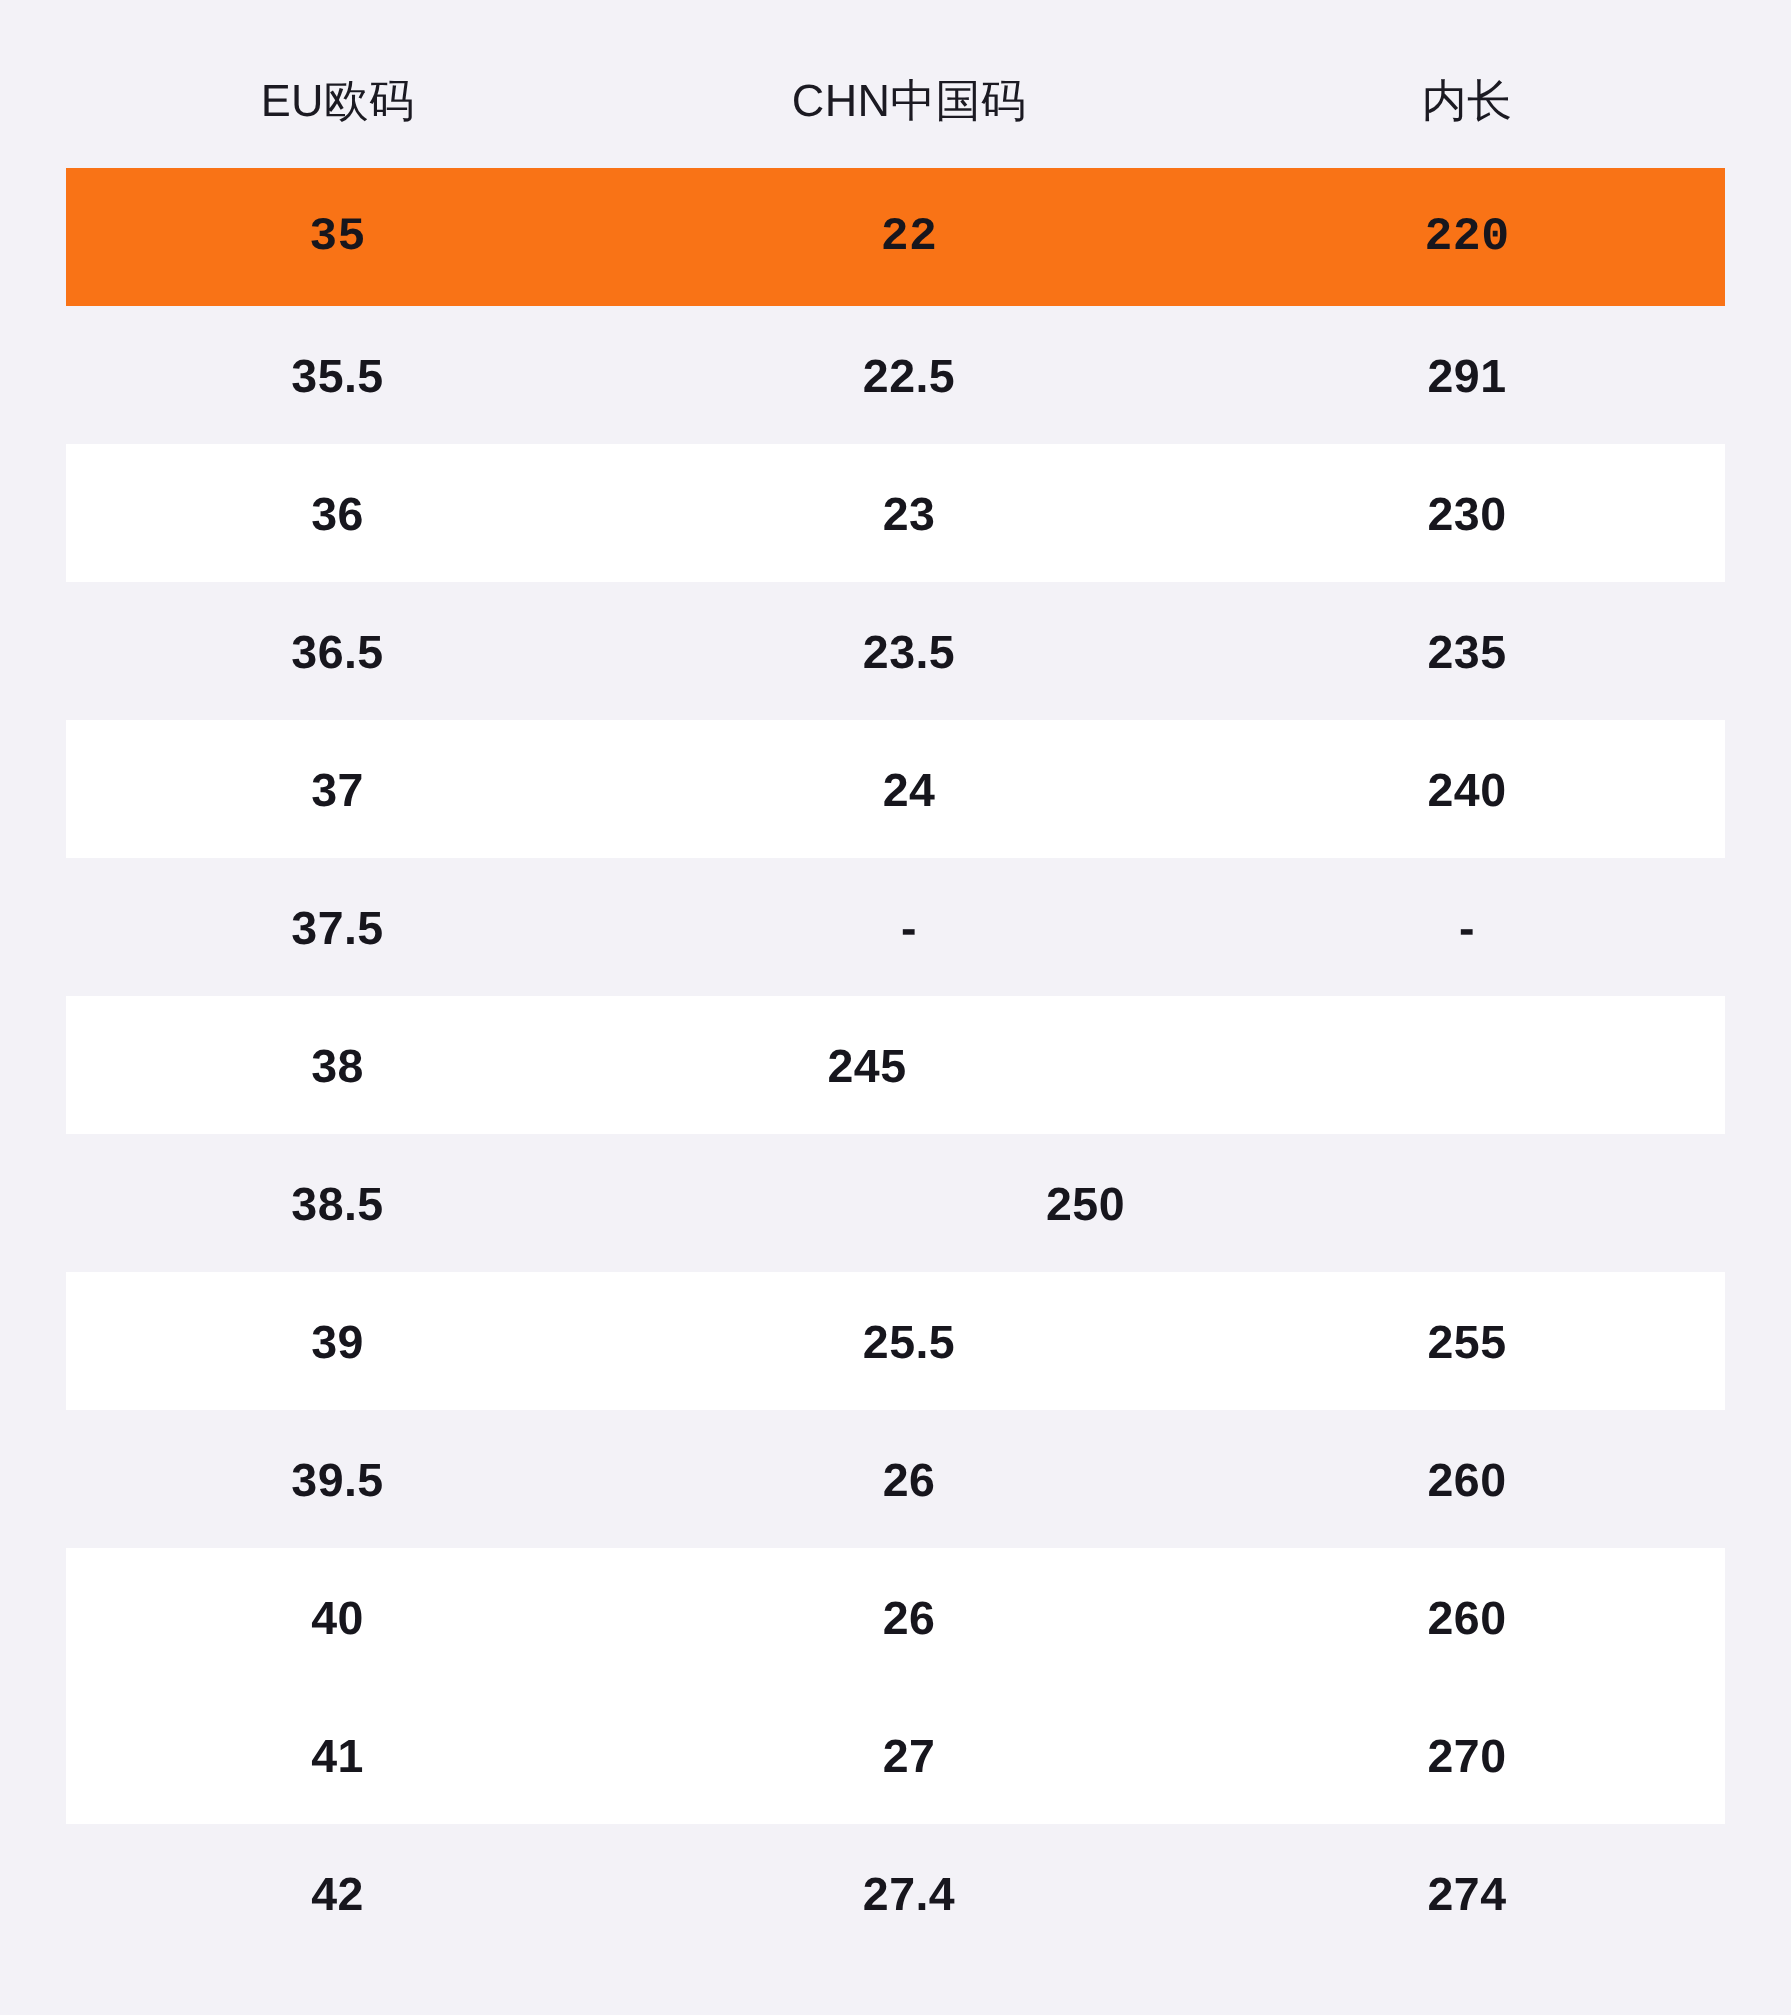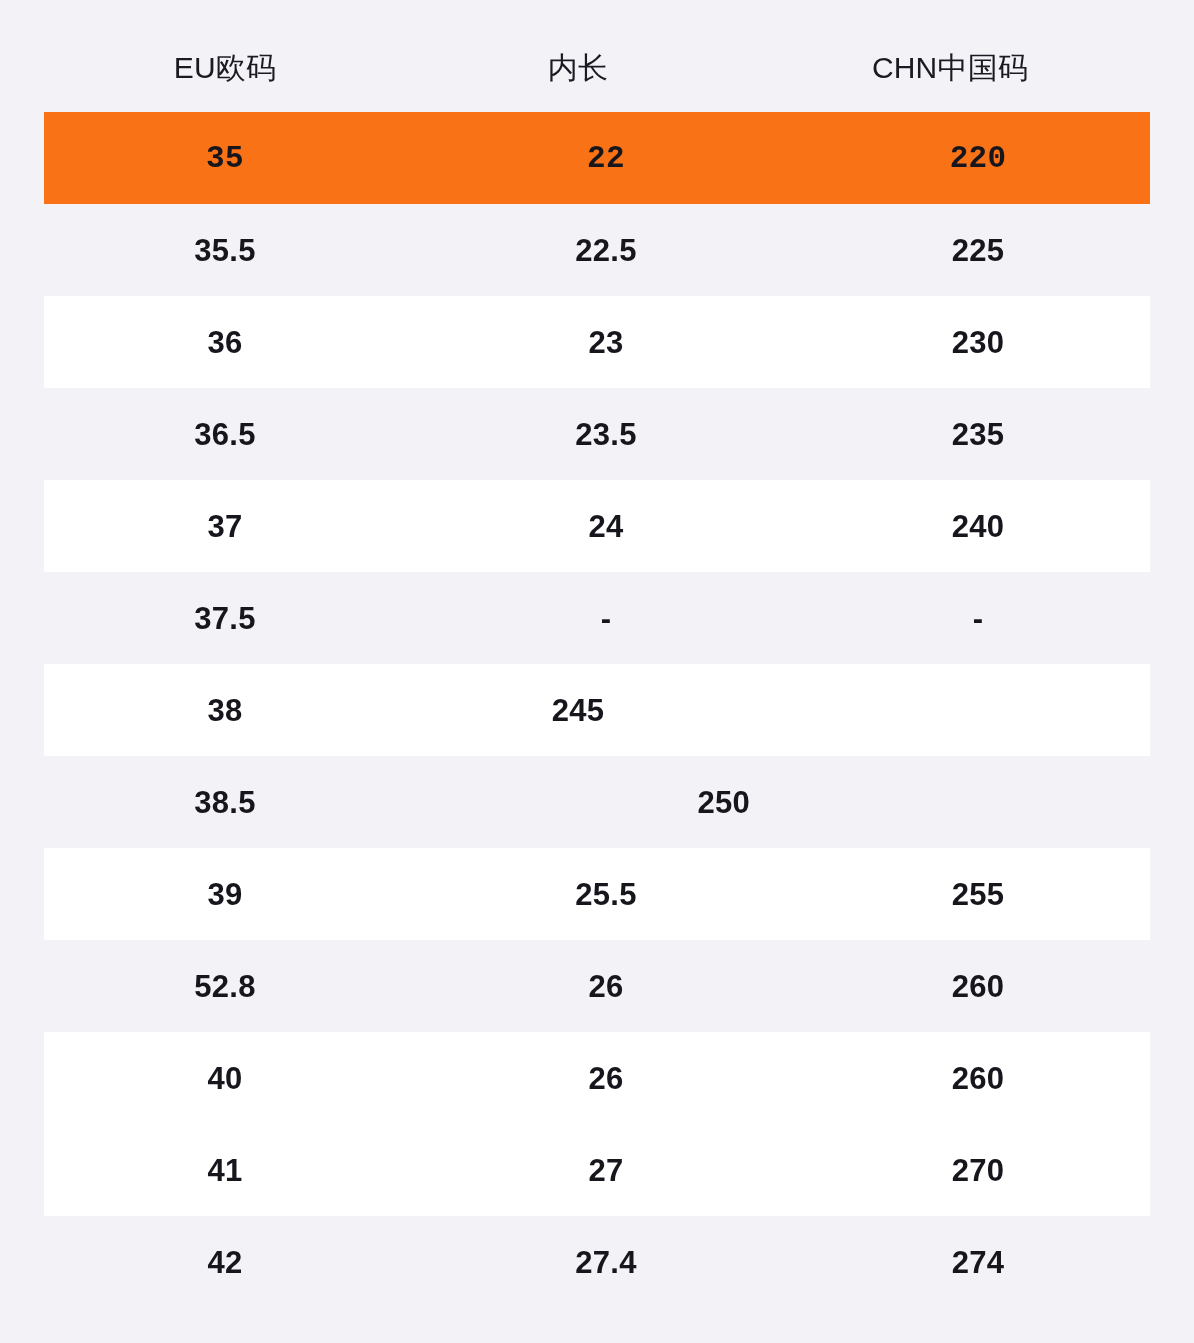--- a/index.html
+++ b/index.html
@@ -75,34 +75,34 @@
     font-weight: 700;
   }
 </style>
 </head>
 <body style="background: rgb(243, 242, 247);">
 
 <div id="size-chart" style="background: rgb(243, 242, 247);">
 
   <div class="chart-header">
     <div class="hcell col-1" style="color: rgb(27, 26, 34);">EU欧码</div>
+    <div class="hcell col-2" style="color: rgb(27, 26, 34);">CHN中国码</div>
     <div class="hcell col-3" style="color: rgb(27, 26, 34);">内长</div>
-    <div class="hcell col-2" style="color: rgb(27, 26, 34);">CHN中国码</div>
   </div>
 
   <div class="chart-body" id="chart-body">
       <div class="chart-row striped" style="background: #f97316; font-family: Liberation Mono, monospace;">
         <div class="cell col-1" style="color: rgb(23, 22, 29);">35</div>
         <div class="cell col-2" style="color: rgb(23, 22, 29);">22</div>
         <div class="cell col-3" style="color: rgb(23, 22, 29);">220</div>
       </div>
       <div class="chart-row">
         <div class="cell col-1" style="color: rgb(23, 22, 29);">35.5</div>
         <div class="cell col-2" style="color: rgb(23, 22, 29);">22.5</div>
-        <div class="cell col-3" style="color: rgb(23, 22, 29);">225</div>
+        <div class="cell col-3" style="color: rgb(23, 22, 29);">291</div>
       </div>
       <div class="chart-row striped" style="background: rgb(255, 255, 255);">
         <div class="cell col-1" style="color: rgb(23, 22, 29); text-align: center;">36</div>
         <div class="cell col-2" style="color: rgb(23, 22, 29);">23</div>
         <div class="cell col-3" style="color: rgb(23, 22, 29);">230</div>
       </div>
       <div class="chart-row">
         <div class="cell col-1" style="color: rgb(23, 22, 29);">36.5</div>
         <div class="cell col-2" style="color: rgb(23, 22, 29);">23.5</div>
         <div class="cell col-3" style="color: rgb(23, 22, 29);">235</div>
@@ -124,21 +124,21 @@
       <div class="chart-row">
         <div class="cell col-1" style="color: rgb(23, 22, 29);">38.5</div>
         <div class="cell col-3" style="color: rgb(23, 22, 29); text-align: right;">250</div>
       </div>
       <div class="chart-row striped" style="background: rgb(255, 255, 255);">
         <div class="cell col-1" style="color: rgb(23, 22, 29);">39</div>
         <div class="cell col-2" style="color: rgb(23, 22, 29);">25.5</div>
         <div class="cell col-3" style="color: rgb(23, 22, 29);">255</div>
       </div>
       <div class="chart-row">
-        <div class="cell col-1" style="color: rgb(23, 22, 29);">52.8</div>
+        <div class="cell col-1" style="color: rgb(23, 22, 29);">39.5</div>
         <div class="cell col-2" style="color: rgb(23, 22, 29);">26</div>
         <div class="cell col-3" style="color: rgb(23, 22, 29);">260</div>
       </div>
       <div class="chart-row striped" style="background: rgb(255, 255, 255);">
         <div class="cell col-1" style="color: rgb(23, 22, 29);">40</div>
         <div class="cell col-2" style="color: rgb(23, 22, 29);">26</div>
         <div class="cell col-3" style="color: rgb(23, 22, 29);">260</div>
       </div>
       <div class="chart-row striped" style="background: rgb(255, 255, 255);">
         <div class="cell col-1" style="color: rgb(23, 22, 29);">41</div>

